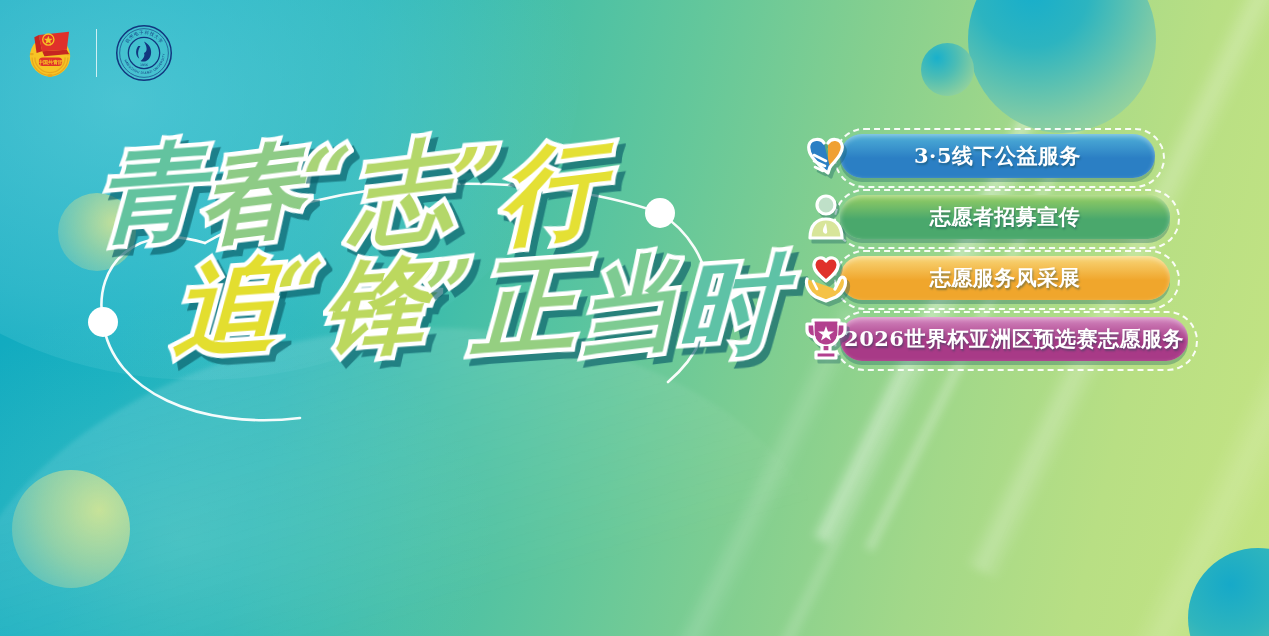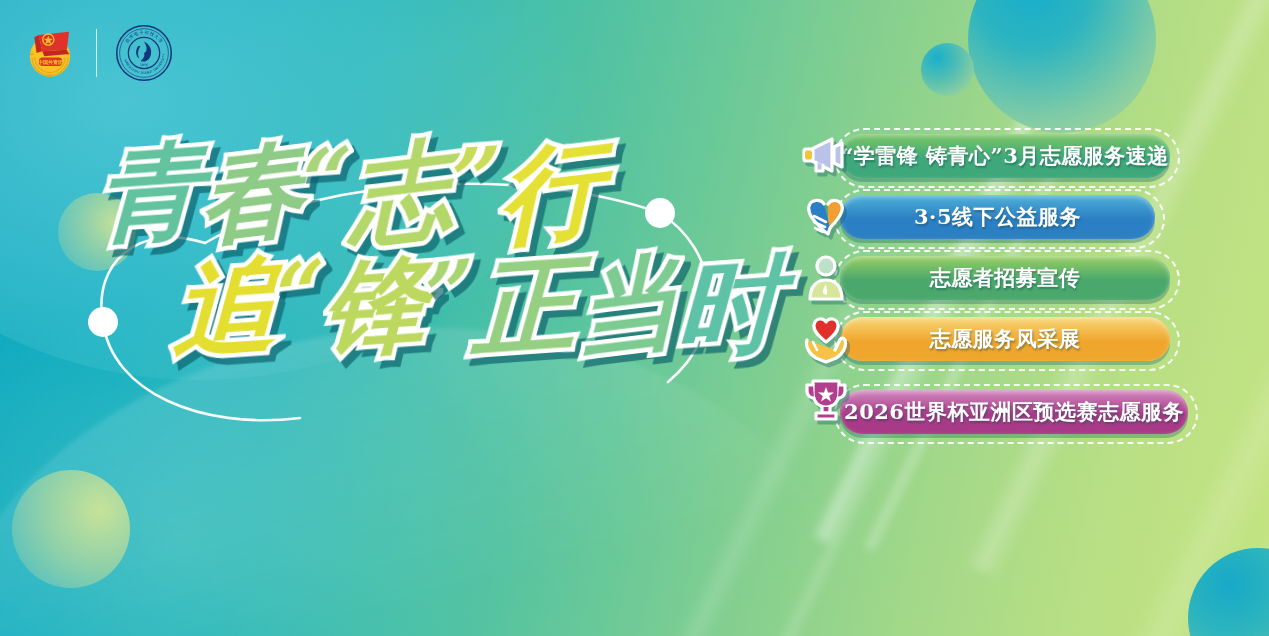--- a/index.html
+++ b/index.html
@@ -263,37 +263,20 @@
     </svg>
   </div>
 
   <div class="title-block">
     <div class="title-line t-line1" id="title-line-1"><span class="tchar"><span class="glyph" style="color: rgb(99, 195, 159); -webkit-text-stroke: 9px rgb(255, 255, 255); filter: drop-shadow(rgba(10, 95, 105, 0.667) 6px 7px 0px); display: inline-block; transform: rotate(-4deg) skewX(-6deg);">青</span></span><span class="tchar"><span class="glyph" style="color: rgb(142, 203, 134); -webkit-text-stroke: 9px rgb(255, 255, 255); filter: drop-shadow(rgba(10, 95, 105, 0.667) 6px 7px 0px); display: inline-block; transform: rotate(-7deg) skewX(-6deg);">春</span></span><span class="tchar quote-mark"><span class="glyph" style="color: rgb(169, 212, 119); -webkit-text-stroke: 9px rgb(255, 255, 255); filter: drop-shadow(rgba(10, 95, 105, 0.667) 6px 7px 0px); display: inline-block; transform: rotate(-4deg) skewX(-6deg);">“</span></span><span class="tchar"><span class="glyph" style="color: rgb(180, 215, 105); -webkit-text-stroke: 9px rgb(255, 255, 255); filter: drop-shadow(rgba(10, 95, 105, 0.667) 6px 7px 0px); display: inline-block; transform: rotate(-7deg) skewX(-6deg);">志</span></span><span class="tchar quote-mark"><span class="glyph" style="color: rgb(202, 219, 87); -webkit-text-stroke: 9px rgb(255, 255, 255); filter: drop-shadow(rgba(10, 95, 105, 0.667) 6px 7px 0px); display: inline-block; transform: rotate(-4deg) skewX(-6deg);">”</span></span><span class="tchar"><span class="glyph" style="color: rgb(228, 224, 52); -webkit-text-stroke: 9px rgb(255, 255, 255); filter: drop-shadow(rgba(10, 95, 105, 0.667) 6px 7px 0px); display: inline-block; transform: rotate(-7deg) skewX(-6deg);">行</span></span></div>
     <div class="title-line t-line2" id="title-line-2"><span class="tchar"><span class="glyph" style="color: rgb(227, 222, 47); -webkit-text-stroke: 9px rgb(255, 255, 255); filter: drop-shadow(rgba(10, 95, 105, 0.667) 6px 7px 0px); display: inline-block; transform: rotate(-4deg) skewX(-6deg);">追</span></span><span class="tchar quote-mark"><span class="glyph" style="color: rgb(207, 220, 73); -webkit-text-stroke: 9px rgb(255, 255, 255); filter: drop-shadow(rgba(10, 95, 105, 0.667) 6px 7px 0px); display: inline-block; transform: rotate(-7deg) skewX(-6deg);">“</span></span><span class="tchar"><span class="glyph" style="color: rgb(188, 216, 94); -webkit-text-stroke: 9px rgb(255, 255, 255); filter: drop-shadow(rgba(10, 95, 105, 0.667) 6px 7px 0px); display: inline-block; transform: rotate(-4deg) skewX(-6deg);">锋</span></span><span class="tchar quote-mark"><span class="glyph" style="color: rgb(168, 212, 113); -webkit-text-stroke: 9px rgb(255, 255, 255); filter: drop-shadow(rgba(10, 95, 105, 0.667) 6px 7px 0px); display: inline-block; transform: rotate(-7deg) skewX(-6deg);">”</span></span><span class="tchar"><span class="glyph" style="color: rgb(149, 207, 129); -webkit-text-stroke: 9px rgb(255, 255, 255); filter: drop-shadow(rgba(10, 95, 105, 0.667) 6px 7px 0px); display: inline-block; transform: rotate(-4deg) skewX(-6deg);">正</span></span><span class="tchar"><span class="glyph" style="color: rgb(126, 203, 146); -webkit-text-stroke: 9px rgb(255, 255, 255); filter: drop-shadow(rgba(10, 95, 105, 0.667) 6px 7px 0px); display: inline-block; transform: rotate(-7deg) skewX(-6deg);">当</span></span><span class="tchar"><span class="glyph" style="color: rgb(94, 194, 166); -webkit-text-stroke: 9px rgb(255, 255, 255); filter: drop-shadow(rgba(10, 95, 105, 0.667) 6px 7px 0px); display: inline-block; transform: rotate(-4deg) skewX(-6deg);">时</span></span></div>
   </div>
 
 
   <div class="menu" id="menu-root">
-      <div class="menu-row">
-        <div class="pill-wrap" style="width: 330px;">
-          <div class="pill-dash"></div>
-          <div class="pill" style="background: linear-gradient(rgb(124, 198, 103) 0%, rgb(62, 168, 122) 55%, rgb(62, 168, 122) 100%);">
-            <span class="pill-label">“学雷锋 铸青心”3月志愿服务速递</span>
-          </div>
-        </div>
-        <div class="pill-icon"><svg width="56" height="54" viewBox="0 0 56 54">
-            <g stroke="#ffffff" stroke-width="3.2" stroke-linejoin="round" stroke-linecap="round" fill="#b9c2e8">
-        <path d="M14 20 L34 10 L34 42 L14 32 Z"></path>
-        <rect x="6" y="20" width="9" height="12" rx="2" fill="#f2c43a"></rect>
-        <path d="M36 18 L44 14 L44 38 L36 34 Z"></path>
-        <path d="M18 33 L18 42 L25 42 L25 36"></path>
-            </g>
-        <rect x="7" y="23" width="7" height="6" fill="#f2c43a" stroke="none"></rect>
-          </svg></div>
-      </div>
       <div class="menu-row">
         <div class="pill-wrap" style="width: 315px;">
           <div class="pill-dash"></div>
           <div class="pill" style="background: linear-gradient(rgb(79, 176, 216) 0%, rgb(43, 127, 196) 55%, rgb(43, 127, 196) 100%);">
             <span class="pill-label">3·5线下公益服务</span>
           </div>
         </div>
         <div class="pill-icon"><svg width="56" height="54" viewBox="0 0 56 54">
             <g stroke="#ffffff" stroke-width="3.2" stroke-linejoin="round" stroke-linecap="round">
         <path d="M30 14 C33 9 42 9 44 16 C46 23 38 31 32 38 L30 40" fill="#f0a032"></path>
@@ -326,21 +309,21 @@
         </div>
         <div class="pill-icon"><svg width="56" height="54" viewBox="0 0 56 54">
             <g stroke="#ffffff" stroke-width="3.2" stroke-linejoin="round" stroke-linecap="round">
         <path d="M28 10 C25 5 17 6 16 13 C15 20 23 26 28 30 C33 26 41 20 40 13 C39 6 31 5 28 10 Z" fill="#e0312b"></path>
         <path d="M9 28 C7 34 11 42 18 46 L28 50 L38 46 C45 42 49 34 47 28 C45 25 42 26 41 30 L37 38" fill="#f5c246"></path>
         <path d="M19 38 L15 30" stroke="#ffffff" stroke-width="2.6"></path>
             </g>
           </svg></div>
       </div>
       <div class="menu-row">
-        <div class="pill-wrap" style="width: 348px; margin-top: 12px;">
+        <div class="pill-wrap" style="width: 348px;">
           <div class="pill-dash"></div>
           <div class="pill" style="background: linear-gradient(rgb(212, 137, 192) 0%, rgb(168, 58, 135) 55%, rgb(168, 58, 135) 100%);">
             <span class="pill-label">2026世界杯亚洲区预选赛志愿服务</span>
           </div>
         </div>
         <div class="pill-icon"><svg width="56" height="54" viewBox="0 0 56 54">
             <g stroke="#ffffff" stroke-width="3.2" stroke-linejoin="round" stroke-linecap="round" fill="#b23f8e">
         <path d="M15 8 L41 8 L41 20 C41 29 35 34 28 34 C21 34 15 29 15 20 Z"></path>
         <path d="M15 12 L9 12 L9 18 C9 23 13 25 16 25"></path>
         <path d="M41 12 L47 12 L47 18 C47 23 43 25 40 25"></path>

